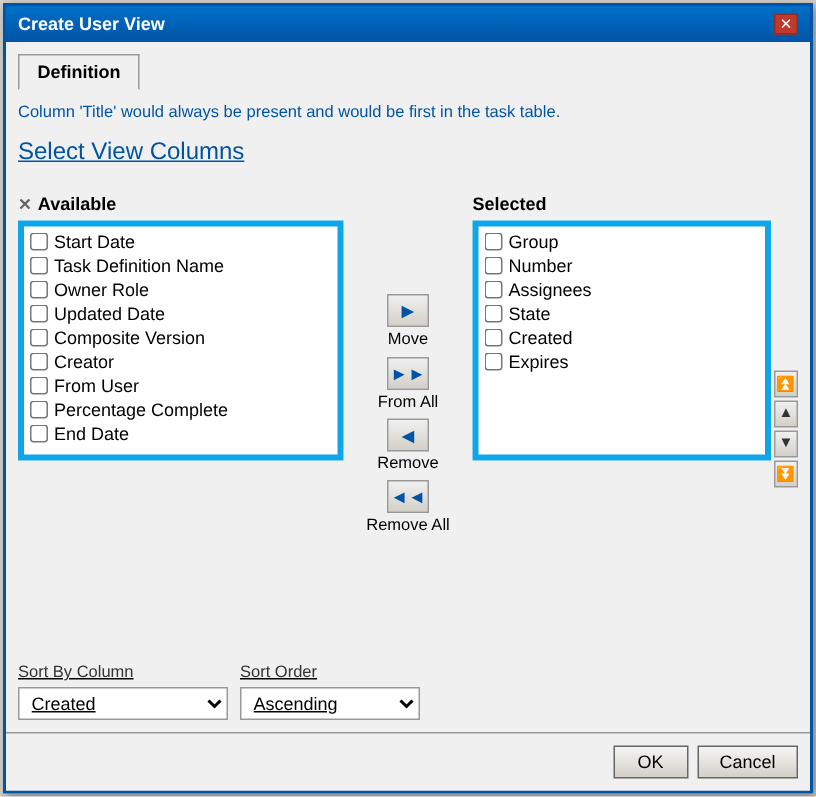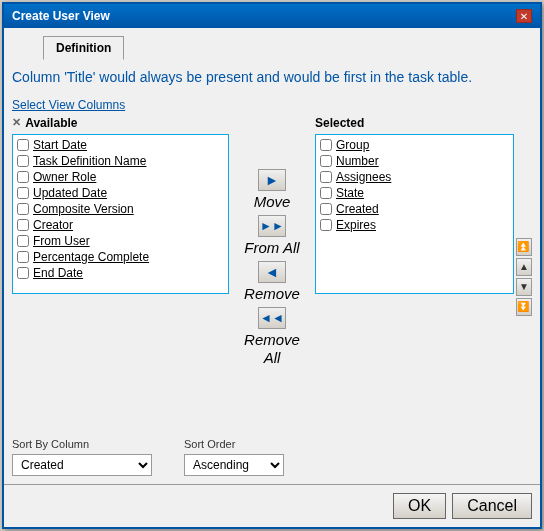--- a/index.html
+++ b/index.html
@@ -64,41 +64,40 @@
       gap: 2px;
       margin-bottom: 8px;
     }
 
     .tab {
       padding: 4px 12px;
       border: 1px solid #999;
       background: #e0e0e0;
       cursor: pointer;
       border-bottom: none;
-      margin-left: 31px;
     }
 
     .tab.active {
       background: #f0f0f0;
       border-bottom: 1px solid #f0f0f0;
       font-weight: bold;
       z-index: 1;
     }
 
     .info-text {
       color: #0054a6;
-      font-size: 14px;
+      font-size: 11px;
       margin-bottom: 10px;
       line-height: 1.4;
     }
 
     .section-label {
       color: #0054a6;
-      font-size: 12px;
-      margin-bottom: 4px;
+      font-size: 16px;
+      margin-bottom: 18px;
       text-decoration: underline;
       cursor: pointer;
     }
 
     .columns-area {
       display: flex;
       gap: 8px;
       flex: 1;
       margin-bottom: 10px;
     }
@@ -118,27 +117,26 @@
       gap: 4px;
     }
 
     .available-marker {
       color: #666;
       font-size: 11px;
     }
 
     .list-box {
       flex: 1;
-      border: 1px solid #0ea5e9;
+      border: 4px solid #0ea5e9;
       background: white;
       overflow-y: auto;
       padding: 2px;
       min-height: 160px;
       max-height: 160px;
-      text-decoration: underline;
     }
 
     .list-item {
       display: flex;
       align-items: center;
       gap: 4px;
       padding: 1px 2px;
       cursor: default;
     }
 
@@ -155,24 +153,22 @@
       display: flex;
       flex-direction: column;
       align-items: center;
       justify-content: center;
       gap: 4px;
       width: 70px;
       padding: 0 4px;
     }
 
     .move-label {
-      font-size: 15px;
-      text-align: center;
+      font-size: 11px;
       line-height: 1.2;
-      font-style: italic;
     }
 
     .arrow-btn {
       width: 28px;
       height: 22px;
       background: linear-gradient(to bottom, #f0f0f0, #d4d0c8);
       border: 1px solid #999;
       cursor: pointer;
       display: flex;
       align-items: center;
@@ -209,22 +205,23 @@
       cursor: pointer;
       display: flex;
       align-items: center;
       justify-content: center;
       font-size: 10px;
       color: #333;
     }
 
     .sort-area {
       display: flex;
-      gap: 32px;
+      gap: 8px;
       margin-top: 8px;
+      text-decoration: underline;
     }
 
     .sort-group {
       display: flex;
       flex-direction: column;
       gap: 4px;
     }
 
     .sort-group-label {
       font-size: 11px;
@@ -252,21 +249,21 @@
       justify-content: flex-end;
       gap: 6px;
       background: #f0f0f0;
     }
 
     .footer-btn {
       padding: 3px 14px;
       border: 1px solid #666;
       background: linear-gradient(to bottom, #f5f5f5, #d4d0c8);
       cursor: pointer;
-      font-size: 16px;
+      font-size: 12px;
       min-width: 50px;
       text-align: center;
     }
 
     .list-box::-webkit-scrollbar {
       width: 14px;
     }
     .list-box::-webkit-scrollbar-track {
       background: #d4d0c8;
     }
@@ -416,21 +413,21 @@
             <option>Percentage Complete</option>
             <option>Owner Group</option>
             <option>End Date</option>
           </select>
         </div>
       </div>
 
       <div class="sort-group">
         <span class="sort-group-label">Sort Order</span>
         <div class="sort-select-wrapper">
-          <select class="sort-select" style="width:100px;">
+          <select class="sort-select" style="width:120px;">
             <option>Ascending</option>
             <option>Descending</option>
           </select>
         </div>
       </div>
     </div>
   </div>
 
   <div class="dialog-footer">
     <button class="footer-btn">OK</button>

